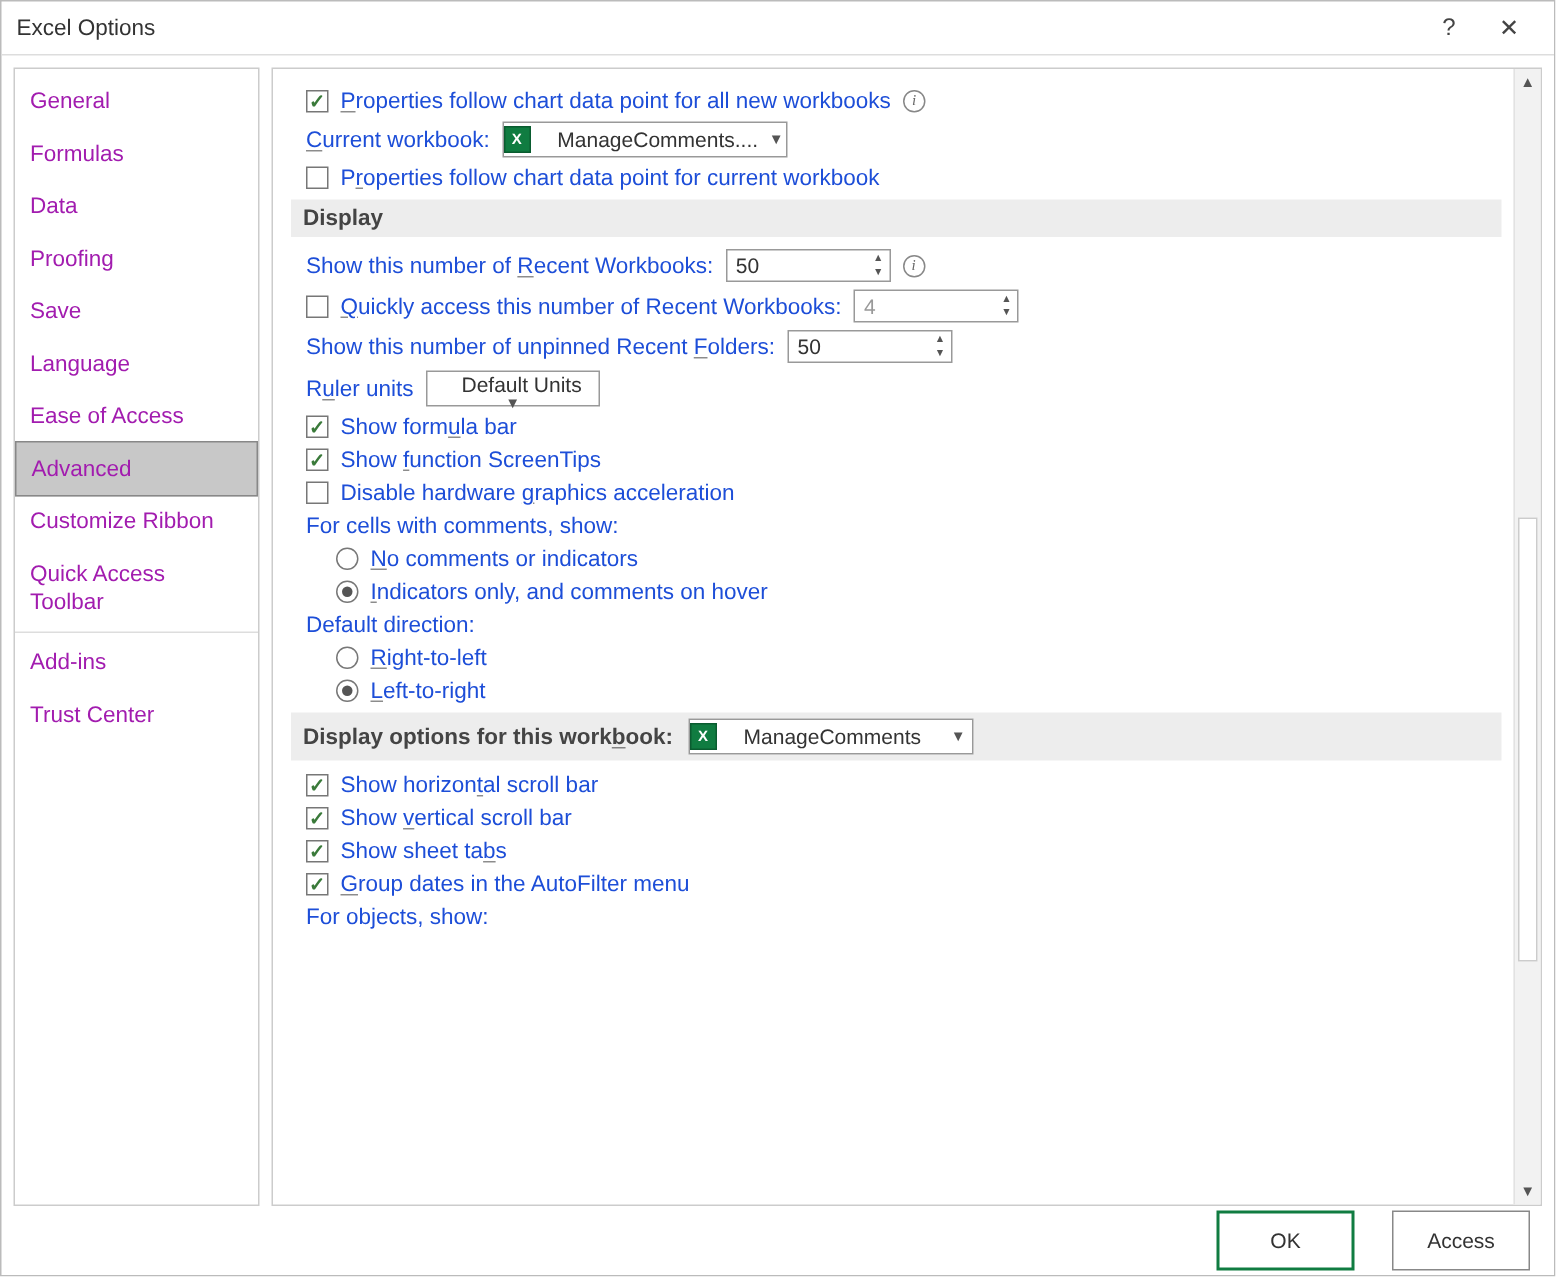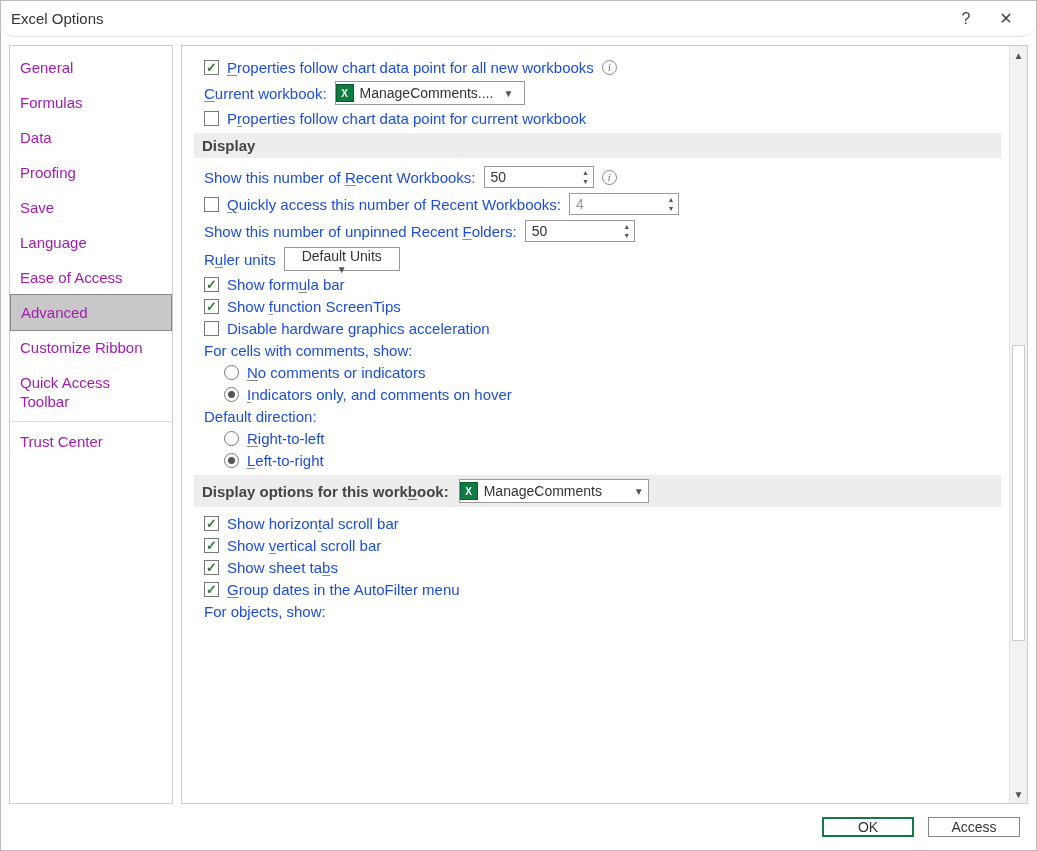--- a/index.html
+++ b/index.html
@@ -20,21 +20,20 @@
     display: flex;
     flex-direction: column;
     background: #fff;
   }
   .titlebar {
     height: 36px;
     display: flex;
     align-items: center;
     padding: 0 10px;
     border-bottom: 1px solid #ddd;
-    border-radius: 15px;
   }
   .titlebar .title { flex: 1; font-size: 15px; color: #333;}
   .titlebar .tbtn {
     width: 40px; height: 32px; display:flex; align-items:center; justify-content:center;
     font-size: 16px; color:#444; cursor:pointer;
   }
   .body {
     flex: 1;
     display: flex;
     padding: 8px 8px 0 8px;
@@ -105,43 +104,43 @@
   .rdo.checked::after { content:""; width:7px; height:7px; border-radius:50%; background:#555; display:block; }
   .info-icon {
     width:15px; height:15px; border:1px solid #888; border-radius:50%;
     display:inline-flex; align-items:center; justify-content:center;
     font-size:10px; font-style:italic; color:#666; font-family:Georgia,serif;
     cursor:pointer;
   }
   .combo {
     border:1px solid #999; height:24px; display:inline-flex; align-items:center; background:#fff; cursor:pointer;
   }
-  .combo .txt { padding:0 6px; font-size:14px; color:#333; }
+  .combo .txt { padding:0 6px; font-size:14px; color:#333;margin-left:12px; }
   .combo .dd { width:18px; text-align:center; font-size:10px; color:#555; border-left:0; }
   .spin { border:1px solid #999; height:22px; display:inline-flex; align-items:center; background:#fff;gap:44px; }
   .spin .val { width:50px; padding:0 6px; font-size:14px; }
   .spin .arrows { display:flex; flex-direction:column; width:14px; }
   .spin .arrows span { font-size:7px; line-height:9px; text-align:center; color:#555; cursor:pointer;}
   .spin.disabled .val { color:#999; }
   .excel-icon {
     width:18px; height:18px; background:#107c41; color:#fff;
     display:inline-flex; align-items:center; justify-content:center;
     font-size:10px; font-weight:bold; border:1px solid #0a5c30; font-family:Arial,sans-serif;
     flex:none;
   }
   .under { text-decoration: underline; text-decoration-color: rgba(0,0,0,0.45); text-underline-offset: 2px; }
   .footer {
     height: 46px;
     display:flex; justify-content:flex-end; align-items:center;
     padding: 0 16px; gap:14px;
   }
   .btn {
-    min-width: 92px; height:20px; border:1px solid #888; background:#fff;
+    min-width: 92px; height:40px; border:1px solid #888; background:#fff;
     display:inline-flex; align-items:center; justify-content:center;
-    font-size:14px; cursor:pointer;
+    font-size:14px; cursor:pointer;margin-left:11px;
   }
   .btn.primary { border:2px solid #107c41; }
 </style>
 </head>
 <body>
 
 <div class="window">
 
   <div class="titlebar">
     <div class="title">Excel Options</div>
@@ -156,20 +155,21 @@
       <div class="nav-item">Formulas</div>
       <div class="nav-item">Data</div>
       <div class="nav-item">Proofing</div>
       <div class="nav-item">Save</div>
       <div class="nav-item">Language</div>
       <div class="nav-item">Ease of Access</div>
       <div class="nav-item selected">Advanced</div>
       <div class="nav-item">Customize Ribbon</div>
       <div class="nav-item">Quick Access Toolbar</div>
       <div class="sep"></div>
+      <div class="nav-item">Add-ins</div>
       <div class="nav-item">Trust Center</div>
     </div>
 
     <div class="content-wrap">
       <div class="content">
 
         <div class="row">
           <span class="chk checked"></span>
           <span class="lbl"><span class="under">P</span><span>roperties follow chart data point for all new workbooks</span></span>
           <span class="info-icon">i</span>

